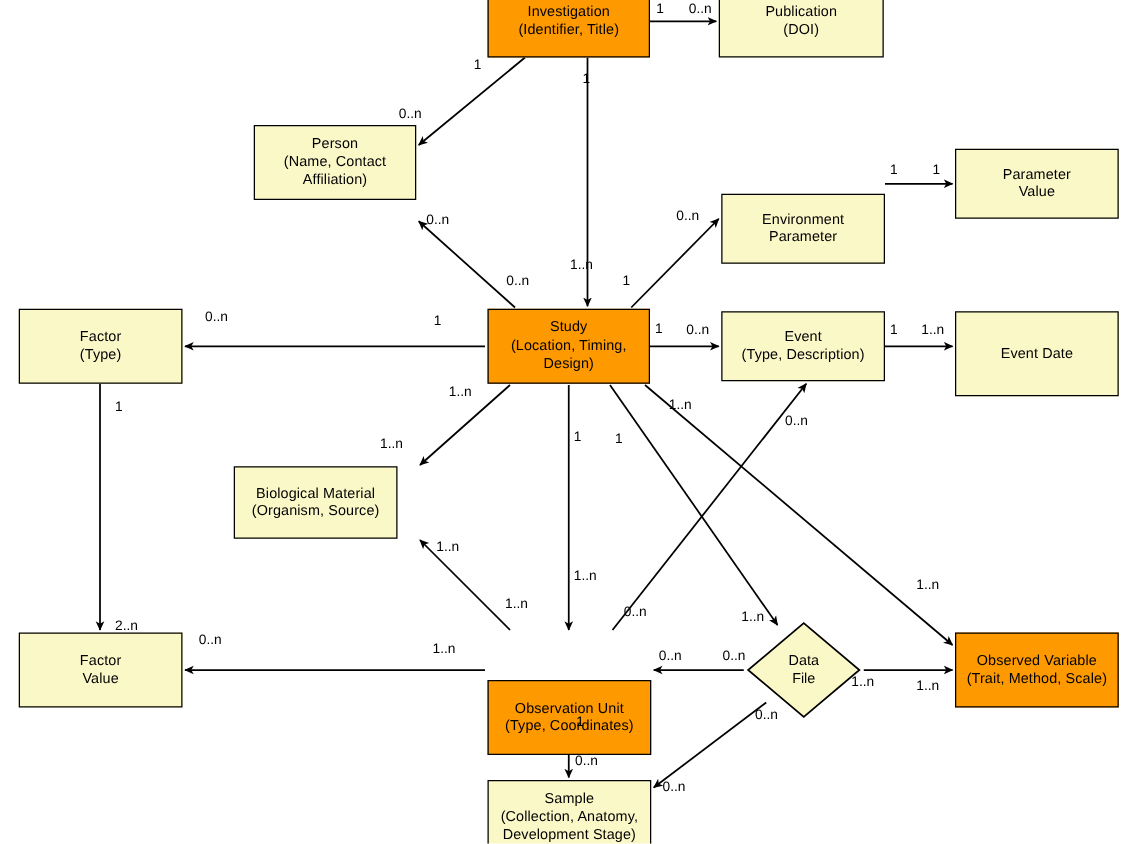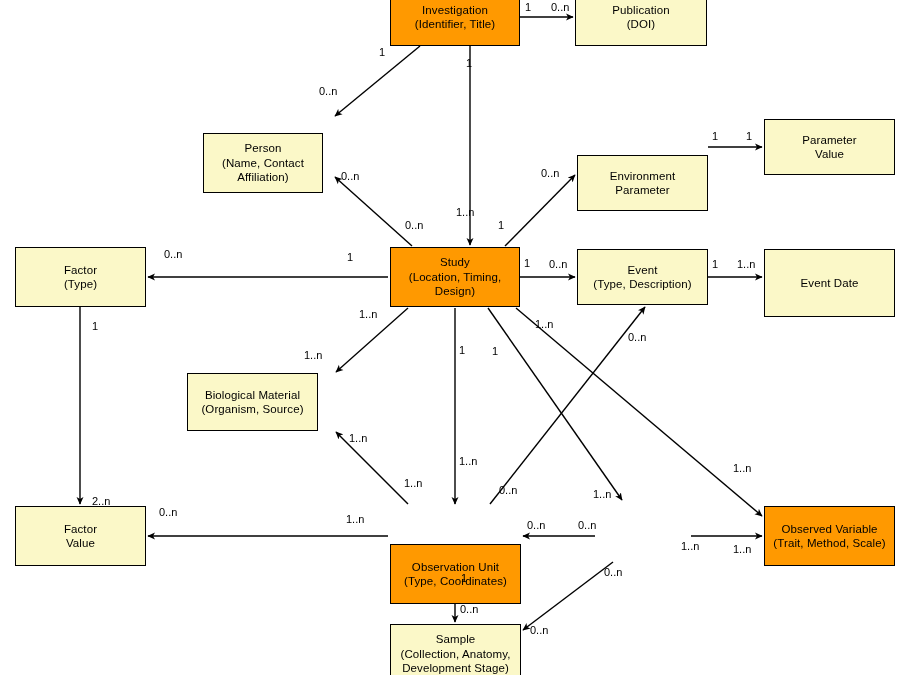--- a/index.html
+++ b/index.html
@@ -146,21 +146,21 @@
     <div class="entity fill-orange" style="left:390px; top:-12px; width:130px; height:58px;">
       <span class="etext">Investigation
 (Identifier, Title)</span>
     </div>
 
     <div class="entity fill-yellow" style="left:575px; top:-12px; width:132px; height:58px;">
       <span class="etext">Publication
 (DOI)</span>
     </div>
 
-    <div class="entity fill-yellow" style="left:203px; top:133px; width:120px; height:60px;">
+    <div class="entity fill-yellow" style="left:203px; top:100px; width:130px; height:60px;">
       <span class="etext">Person
 (Name, Contact
 Affiliation)</span>
     </div>
 
     <div class="entity fill-yellow" style="left:577px; top:119px; width:131px; height:56px;margin-top:36px;">
       <span class="etext">Environment
 Parameter</span>
     </div>
 
@@ -208,20 +208,27 @@
       <span class="etext">Observed Variable
 (Trait, Method, Scale)</span>
     </div>
 
     <div class="entity fill-yellow" style="left:390px; top:624px; width:131px; height:60px;">
       <span class="etext">Sample
 (Collection, Anatomy,
 Development Stage)</span>
     </div>
 
+    <div class="diamond-wrap" style="left:597px; top:497px; width:92px; height:78px;">
+      <svg class="diamond-shape" viewBox="0 0 92 78">
+        <polygon points="46,1.5 90.5,39 46,76.5 1.5,39" fill="#FBF8C8" stroke="#000000" stroke-width="1.4"></polygon>
+      </svg>
+      <div class="diamond-label">Data
+File</div>
+    </div>
 
     <div class="card-label" style="left:525px; top:1px;">1</div>
     <div class="card-label" style="left:551px; top:1px;">0..n</div>
     <div class="card-label" style="left:379px; top:46px;">1</div>
     <div class="card-label" style="left:319px; top:85px;">0..n</div>
     <div class="card-label" style="left:466px; top:57px;">1</div>
     <div class="card-label" style="left:456px; top:206px;">1..n</div>
     <div class="card-label" style="left:405px; top:219px;">0..n</div>
     <div class="card-label" style="left:341px; top:170px;">0..n</div>
     <div class="card-label" style="left:498px; top:219px;">1</div>

